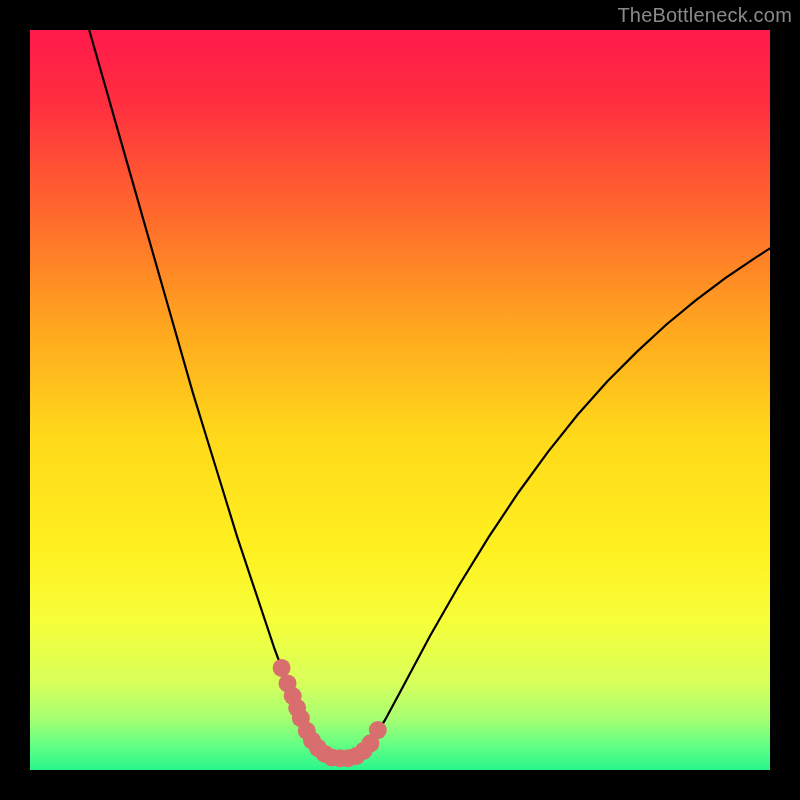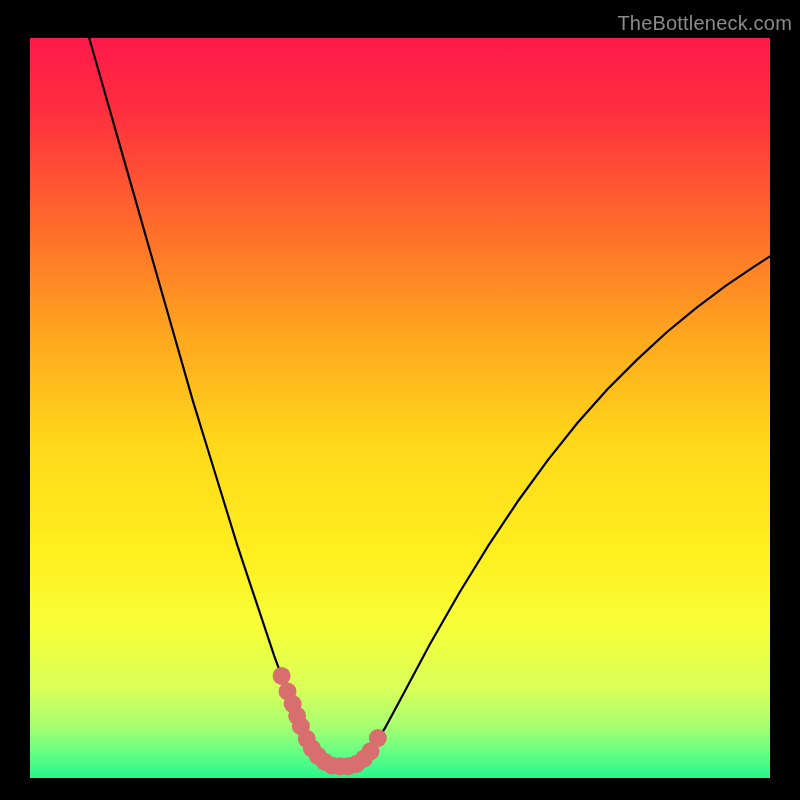--- a/index.html
+++ b/index.html
@@ -7,21 +7,21 @@
     padding: 0;
     width: 800px;
     height: 800px;
     background: #000;
     font-family: Arial, Helvetica, sans-serif;
     overflow: hidden;
   }
   .frame {
     position: absolute;
     left: 0;
-    top: 8px;
+    top: 0;
     width: 800px;
     height: 596px;
     background: #000;
   }
   .plot {
     position: absolute;
     left: 30px;
     top: 30px;
     width: 740px;
     height: 740px;

